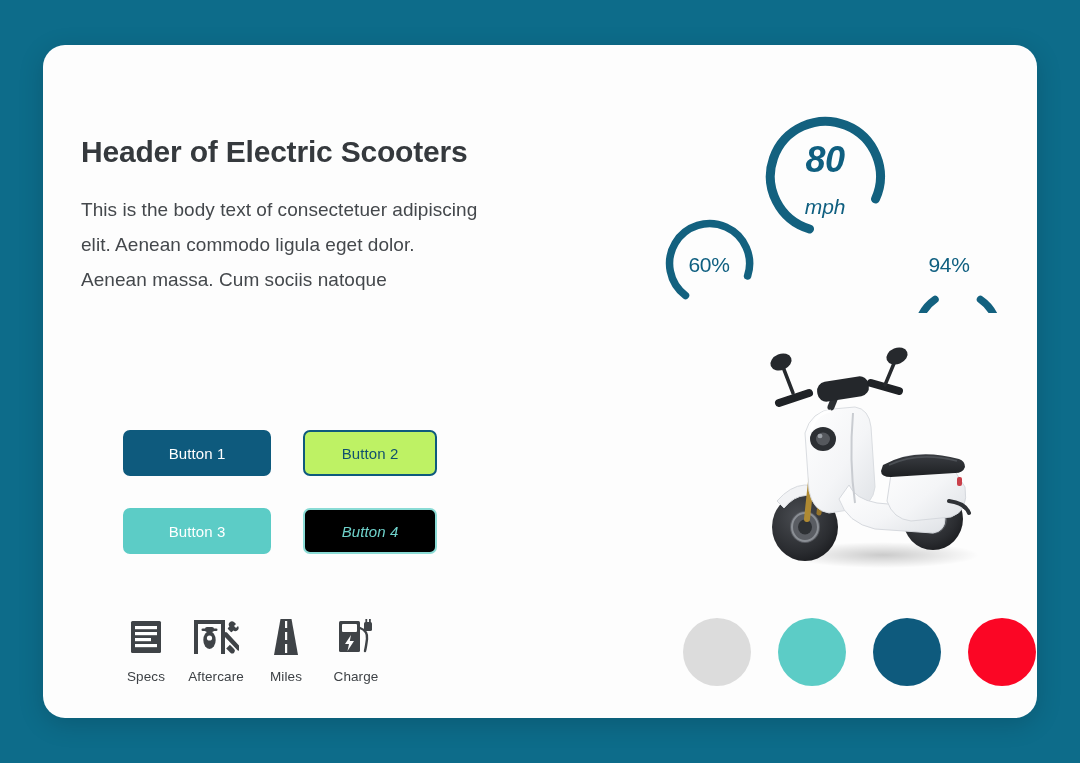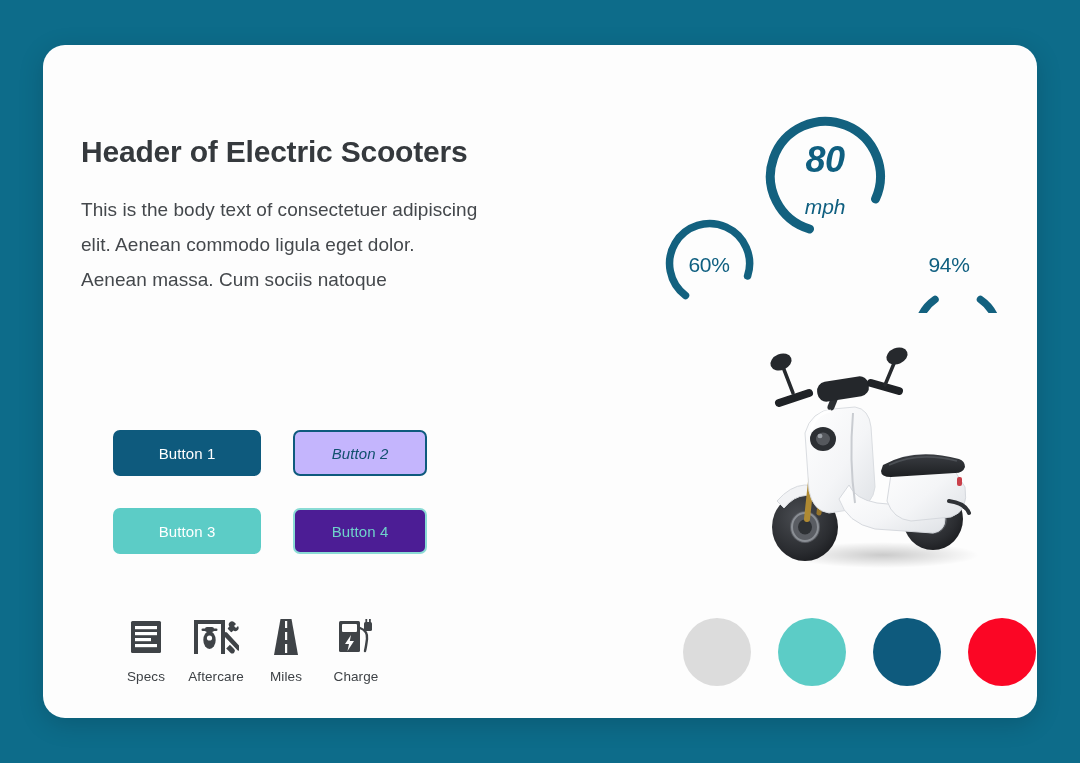--- a/index.html
+++ b/index.html
@@ -67,21 +67,21 @@
     font-weight: 400;
     color: #44484c;
     line-height: 1.85;
     max-width: 400px;
     letter-spacing: 0.05px;
   }
 
   
   .button-grid {
     position: absolute;
-    left: 70px;
+    left: 80px;
     top: 385px;
     display: grid;
     grid-template-columns: 148px 134px;
     grid-column-gap: 34px;
     grid-row-gap: 26px;
     gap: 32px;
   }
 
   .btn {
     height: 46px;
@@ -92,23 +92,23 @@
     align-items: center;
     justify-content: center;
     cursor: pointer;
     letter-spacing: 0.1px;
     font-family: "Liberation Sans", sans-serif;
     border: 2px solid transparent;
     background: none;
   }
 
   .btn-primary   { background: #0e5a7d; color: #ffffff; border-color: #0e5a7d; }
-  .btn-outline   { background: #c4b5fd; color: #11506e; border-color: #0e5a7d; font-style: italic; }
+  .btn-outline   { background: #bef264; color: #11506e; border-color: #0e5a7d; }
   .btn-secondary { background: #5cccc6; color: #ffffff; border-color: #5cccc6; }
-  .btn-ghost     { background: #4c1d95; color: #6fd2cb; border-color: #8adbd5; }
+  .btn-ghost     { background: #000000; color: #6fd2cb; border-color: #8adbd5; font-style: italic; }
 
   
   .feature-row {
     position: absolute;
     left: 78px;
     top: 570px;
     display: flex;
     gap: 20px;
   }
 

